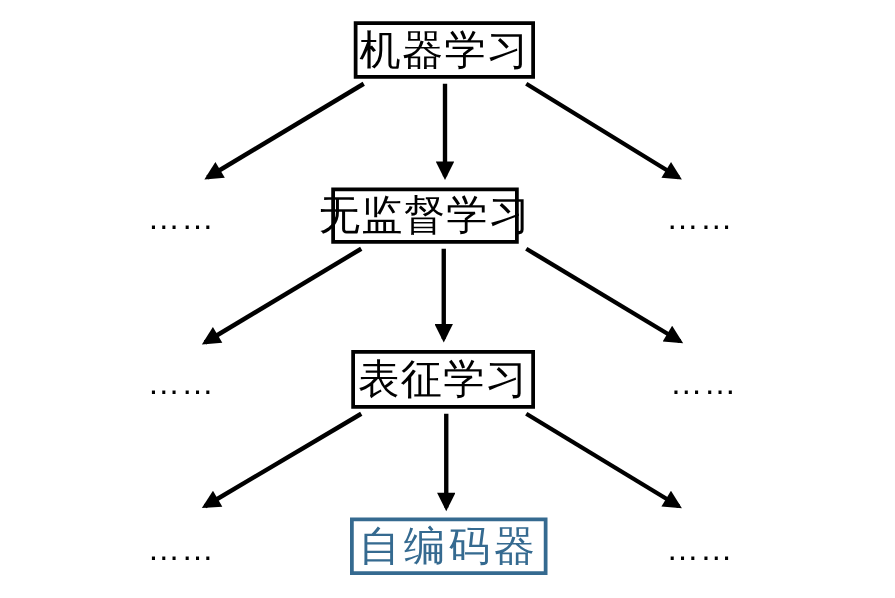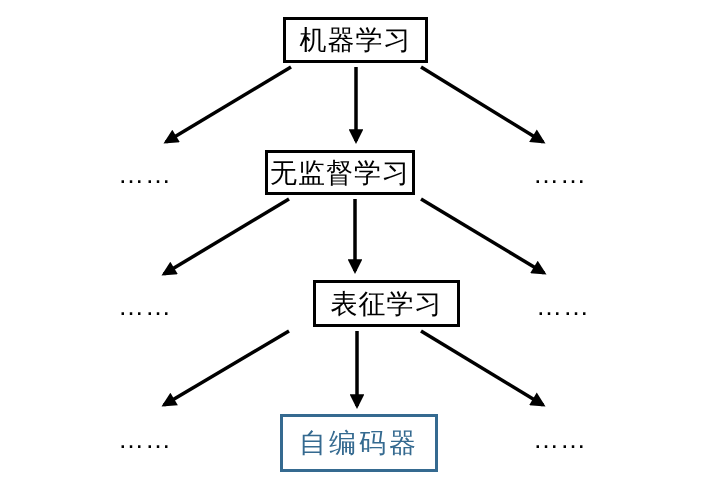--- a/index.html
+++ b/index.html
@@ -23,30 +23,30 @@
     height: 478px;
   }
   .node {
     position: absolute;
     box-sizing: border-box;
     border: 3px solid #000000;
     background: #ffffff;
     display: flex;
     align-items: center;
     justify-content: center;
-    font-size: 27px;
+    font-size: 33px;
     letter-spacing: 1px;
     color: #000000;
     white-space: nowrap;
   }
   .node-root   { left: 283px; top: 17px;  width: 145px; height: 46px; }
   .node-l2     { left: 265px; top: 150px; width: 150px; height: 45px; }
-  .node-l3     { left: 281px; top: 280px; width: 147px; height: 47px; margin-left: 32px; }
+  .node-l3     { left: 281px; top: 280px; width: 147px; height: 47px; }
   .node-l4 {
-    left: 280px; top: 414px; width: 158px; height: 58px;
+    left: 280px; top: 414px; width: 158px; height: 46px;
     border: 3px solid #356a90;
     color: #356a90;
     letter-spacing: 3px;
   }
   .ellipsis {
     position: absolute;
     width: 64px;
     text-align: center;
     font-size: 26px;
     line-height: 26px;

